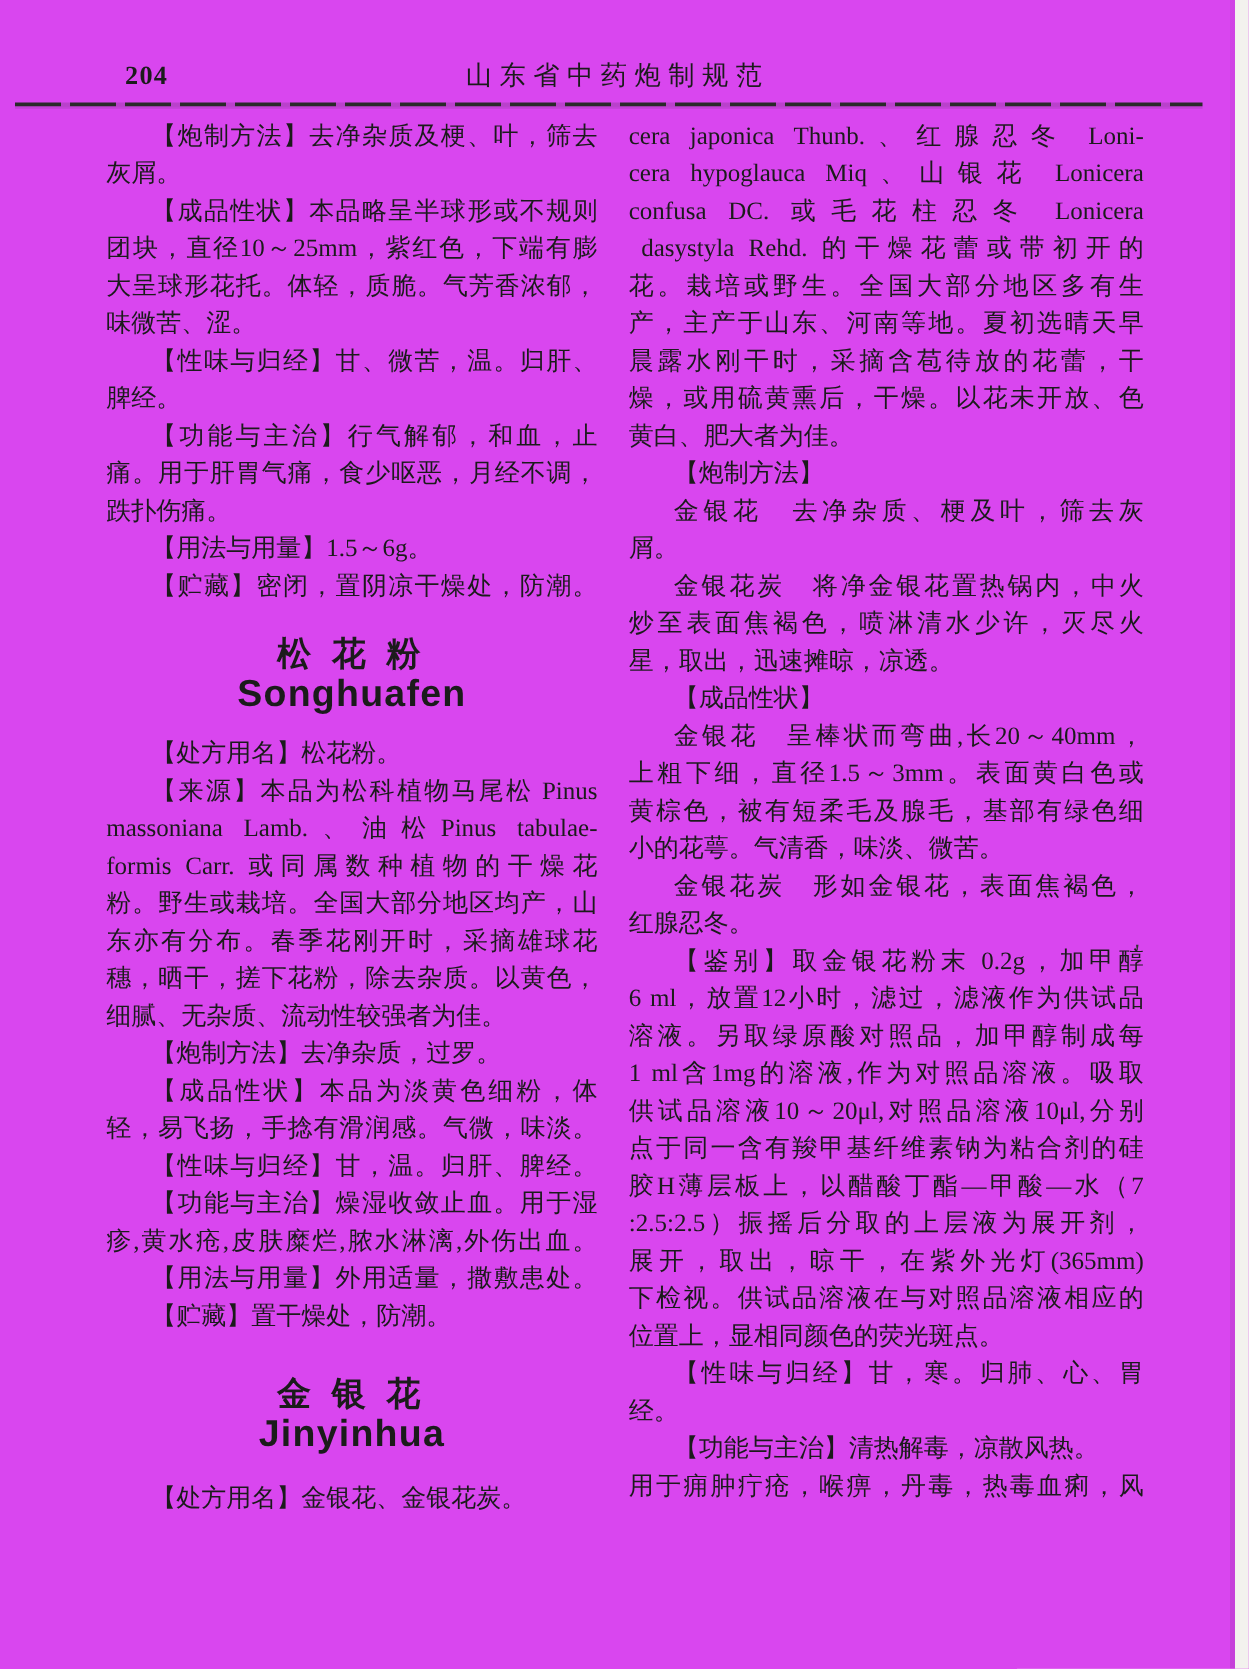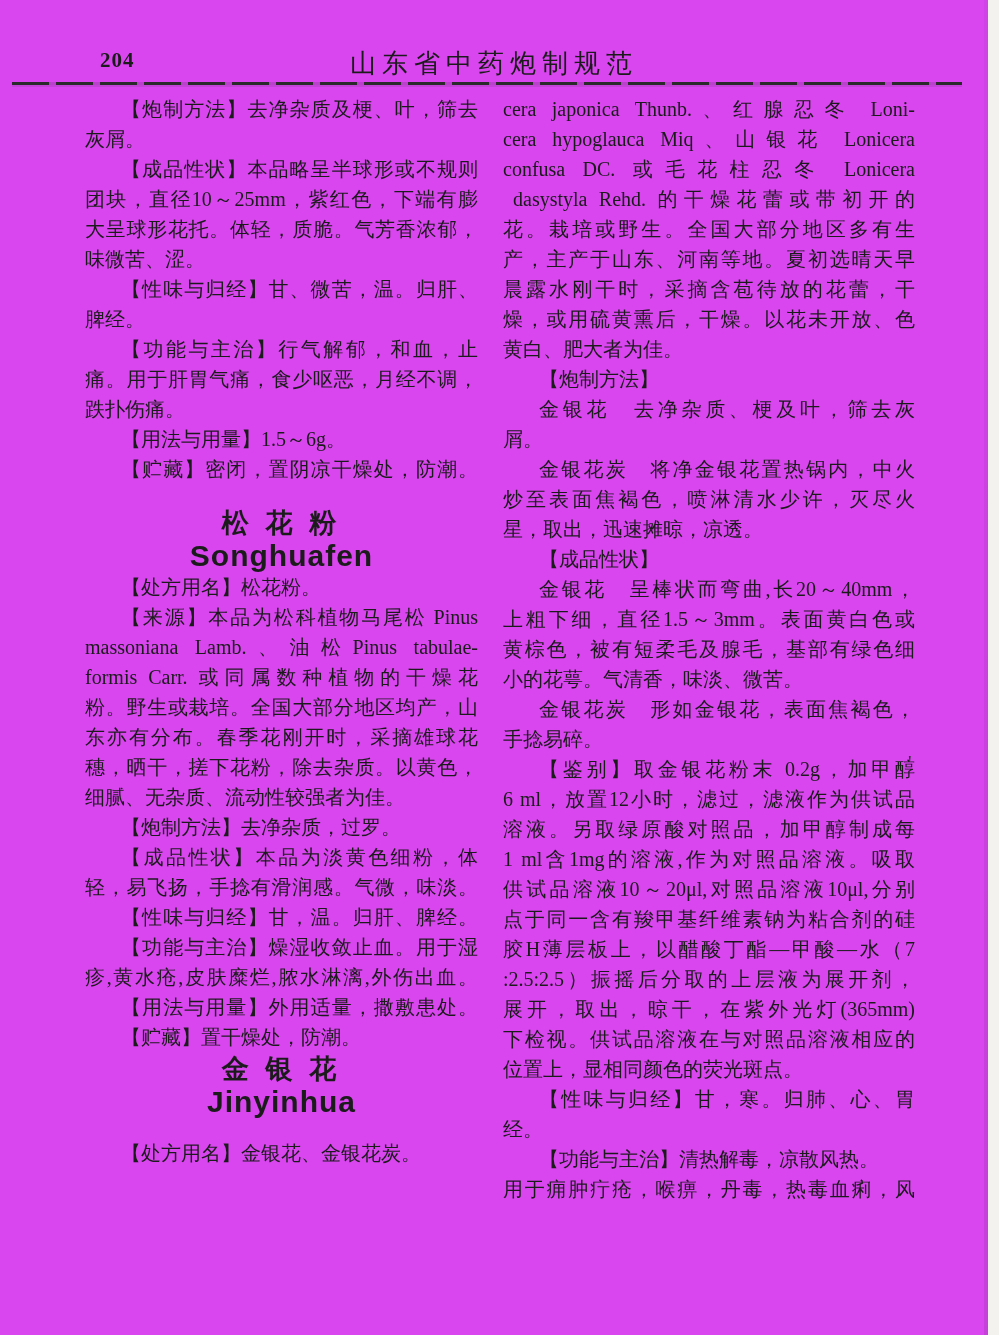--- a/index.html
+++ b/index.html
@@ -9,21 +9,21 @@
     font-family:"Liberation Serif","DejaVu Serif",serif;
     color:#1b1b1b;
   }
   .page{
     position:relative;width:988px;height:1335px;overflow:hidden;
     background:#d946ef;
   }
   
   .hdr{position:absolute;top:46px;left:0;width:100%;height:34px;}
   .pgnum{position:absolute;left:100px;top:2px;font-size:21px;letter-spacing:1px;font-weight:bold;}
-  .btitle{text-align:center;font-size:26px;letter-spacing:6px;}
+  .btitle{text-align:center;font-size:21px;letter-spacing:6px;}
   .rule{
     position:absolute;top:82px;left:12px;width:950px;height:3px;
     background:
       repeating-linear-gradient(90deg,#2a2a2a 0 37px, rgba(42,42,42,.18) 37px 44px);
     box-shadow:0 2px 0 rgba(40,40,40,.12);
   }
   
   .cols{
     position:absolute;top:94px;left:85px;
     display:grid;grid-template-columns:393px 412px;column-gap:25px;
@@ -37,22 +37,22 @@
   .ind{padding-left:36px;}
   .ind-sm{padding-left:10px;}
   .line b{font-weight:normal;}
   
   .sect{text-align:center;}
   .sect .cn{font-size:27px;font-weight:bold;line-height:34px;letter-spacing:5px;}
   .sect .py{
     font-family:"Liberation Sans","DejaVu Sans",sans-serif;
     font-weight:bold;font-size:30px;line-height:32px;letter-spacing:1px;
   }
-  .sect1{margin-top:22px;}
-  .sect2{margin-bottom:20px;}
+  .sect1{margin-top:22px;margin-bottom:16px;}
+  .sect2{margin-top:30px;margin-bottom:20px;}
   
   .page::after{
     content:"'";
     position:absolute;left:908px;top:752px;
     font-size:20px;color:#333;
   }
   .page::before{
     content:"";
     position:absolute;right:0;top:0;width:4px;height:100%;
     background:linear-gradient(180deg,rgba(0,0,0,.04),rgba(0,0,0,.09));
@@ -131,21 +131,21 @@
       <div class="line">屑。</div>
       <div class="line ind fill"><b>金银花炭</b>　将净金银花置热锅内，中火</div>
       <div class="line fill">炒至表面焦褐色，喷淋清水少许，灭尽火</div>
       <div class="line">星，取出，迅速摊晾，凉透。</div>
       <div class="line ind"><b>【成品性状】</b></div>
       <div class="line ind fill"><b>金银花</b>　呈棒状而弯曲,长20～40mm，</div>
       <div class="line fill">上粗下细，直径1.5～3mm。表面黄白色或</div>
       <div class="line fill">黄棕色，被有短柔毛及腺毛，基部有绿色细</div>
       <div class="line">小的花萼。气清香，味淡、微苦。</div>
       <div class="line ind fill"><b>金银花炭</b>　形如金银花，表面焦褐色，</div>
-      <div class="line">手捻易碎。</div>
+      <div class="line">红腺忍冬。</div>
       <div class="line ind fill"><b>【鉴别】</b>取金银花粉末 0.2g，加甲醇</div>
       <div class="line fill">6 ml，放置12小时，滤过，滤液作为供试品</div>
       <div class="line fill">溶液。另取绿原酸对照品，加甲醇制成每</div>
       <div class="line fill">1 ml含1mg的溶液,作为对照品溶液。吸取</div>
       <div class="line fill">供试品溶液10～20μl,对照品溶液10μl,分别</div>
       <div class="line fill">点于同一含有羧甲基纤维素钠为粘合剂的硅</div>
       <div class="line fill">胶H薄层板上，以醋酸丁酯—甲酸—水（7</div>
       <div class="line fill">:2.5:2.5）振摇后分取的上层液为展开剂，</div>
       <div class="line fill">展开，取出，晾干，在紫外光灯(365mm)</div>
       <div class="line fill">下检视。供试品溶液在与对照品溶液相应的</div>

